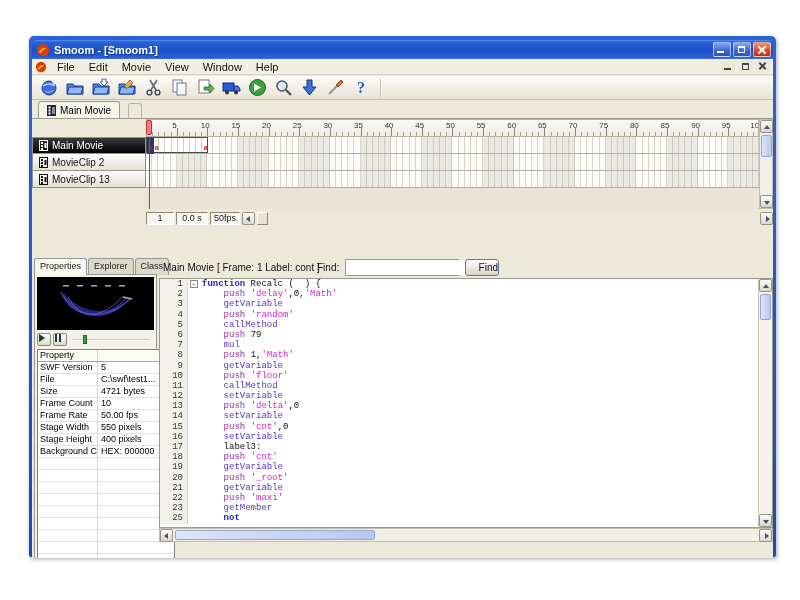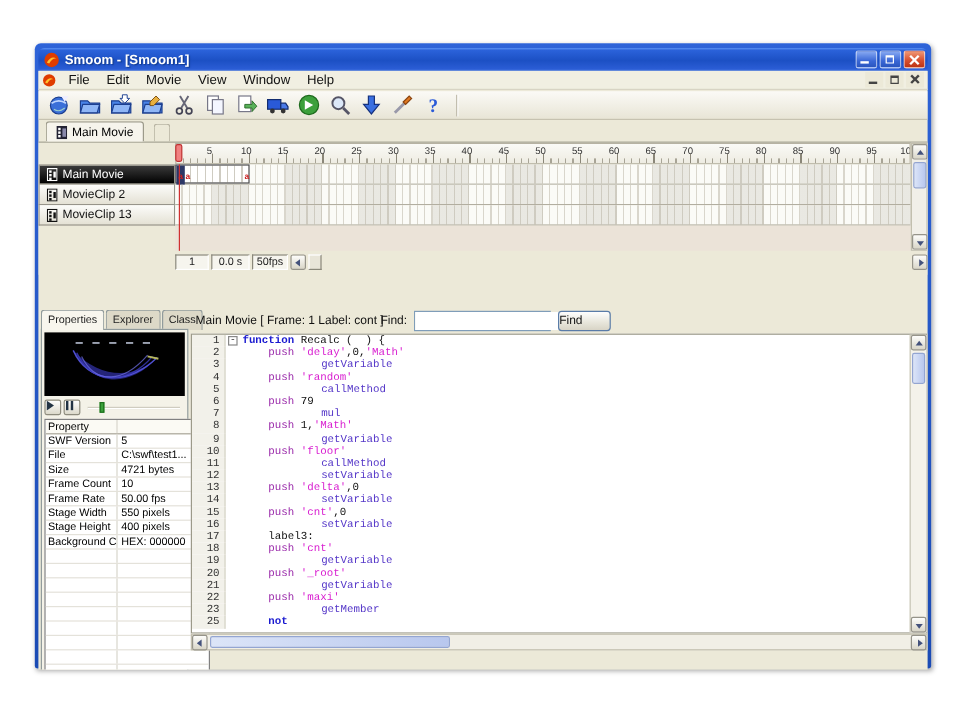--- a/index.html
+++ b/index.html
@@ -113,35 +113,35 @@
   .code-panel { position:absolute; left:127px; top:199px; width:614px; height:284px; }
   .code-header { position:absolute; left:0; top:0; width:614px; height:20px; font-size:10px; color:#111; }
   .ctx-label { position:absolute; left:4px; top:4px; }
   .find-label { position:absolute; left:158px; top:4px; }
   .find-combo { position:absolute; left:186px; top:1px; width:114px; height:17px; background:#fff;
                 border:1px solid #7f9db9; display:flex; }
   .find-input { flex:1; border:none; outline:none; font-size:10px; padding:1px 2px;
                 font-family:"Liberation Sans",sans-serif; }
   .combo-arrow { width:15px; background:linear-gradient(#e6ecfc,#c0cdf0); border-left:1px solid #9db4dd; position:relative; }
   .combo-arrow .tri.down { left:4px; top:6px; }
-  .find-btn { position:absolute; left:306px; top:1px; width:44px; height:17px; font-size:10px; text-align:left;
+  .find-btn { position:absolute; left:306px; top:1px; width:34px; height:17px; font-size:10px; text-align:right;
               line-height:15px; background:linear-gradient(#fefefe,#e7e5da 60%,#d8d4c6); border:1px solid #5a7ca8;
               border-radius:3px; }
   .editor { position:absolute; left:0; top:20px; width:614px; height:250px; background:#fff;
             border:1px solid #9c9a8a; overflow:hidden; }
   .code-line { display:flex; height:10.2px; line-height:10.2px; font-family:"Liberation Mono", monospace; font-size:9px; }
   .ln { width:28px; text-align:right; padding-right:4px; background:#f2f1ea; border-right:1px solid #d4d2c6;
         color:#333; flex:none; }
   .fold { width:14px; flex:none; position:relative; }
   .fold-box { position:absolute; left:2px; top:1px; width:8px; height:8px; border:1px solid #888; background:#fff;
               font-size:8px; line-height:6px; text-align:center; color:#333; }
   .code-text { white-space:pre; flex:1; }
   .tk-kw { color:#1a1ad0; font-weight:bold; }
   .tk-push { color:#9a2aaa; }
-  .tk-op { color:#5436c8;margin-left:44px; }
+  .tk-op { color:#5436c8; }
   .tk-str { color:#d81ed0; }
   .tk-num { color:#101010; }
   .tk-pl { color:#101010; }
   .code-vscroll { position:absolute; left:599px; top:21px; width:14px; height:248px; background:#f4f2ea; border-left:1px solid #c8c5b6; }
   .code-hscroll { position:absolute; left:0; top:270px; width:614px; height:14px; background:#f1efe6;
                   border:1px solid #c2bfae; display:flex; align-items:center; }
   
   .statusbar { position:absolute; left:0; top:485px; width:741px; height:14px; background:#ece9d8;
                border-top:1px solid #fff; box-shadow:0 -1px 0 #b8b4a2; font-size:9px; color:#222;
                display:flex; align-items:center; }

